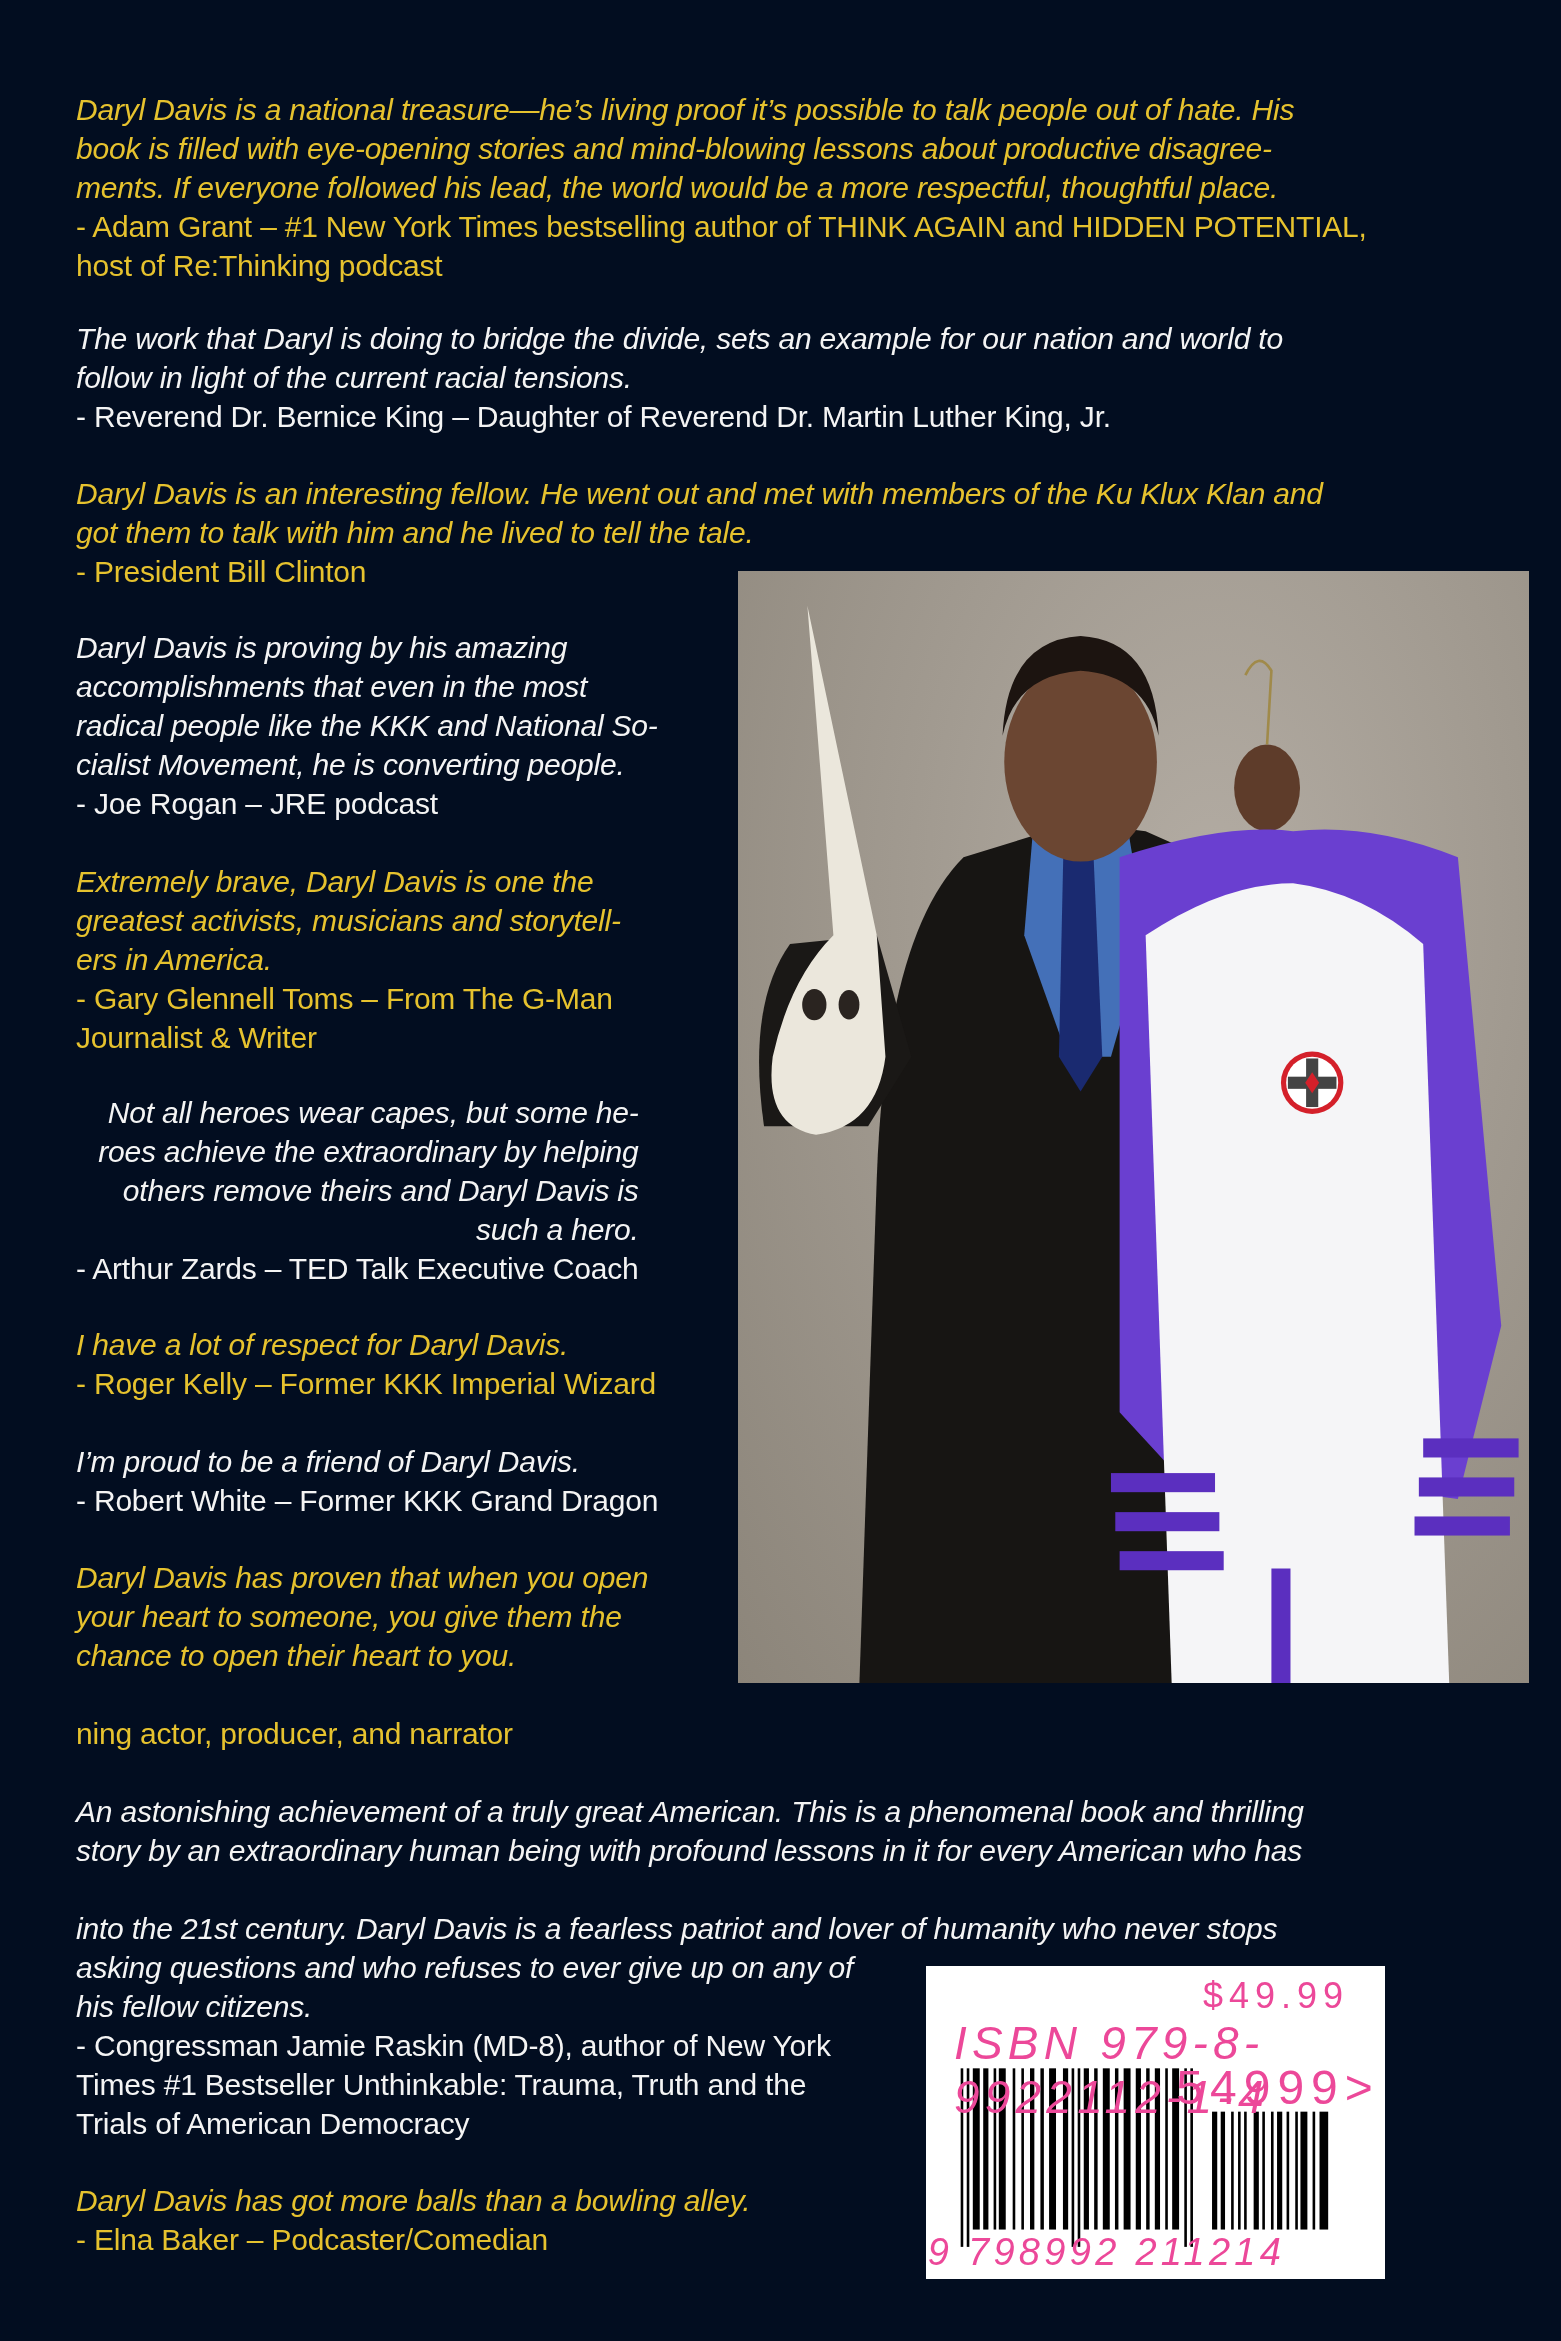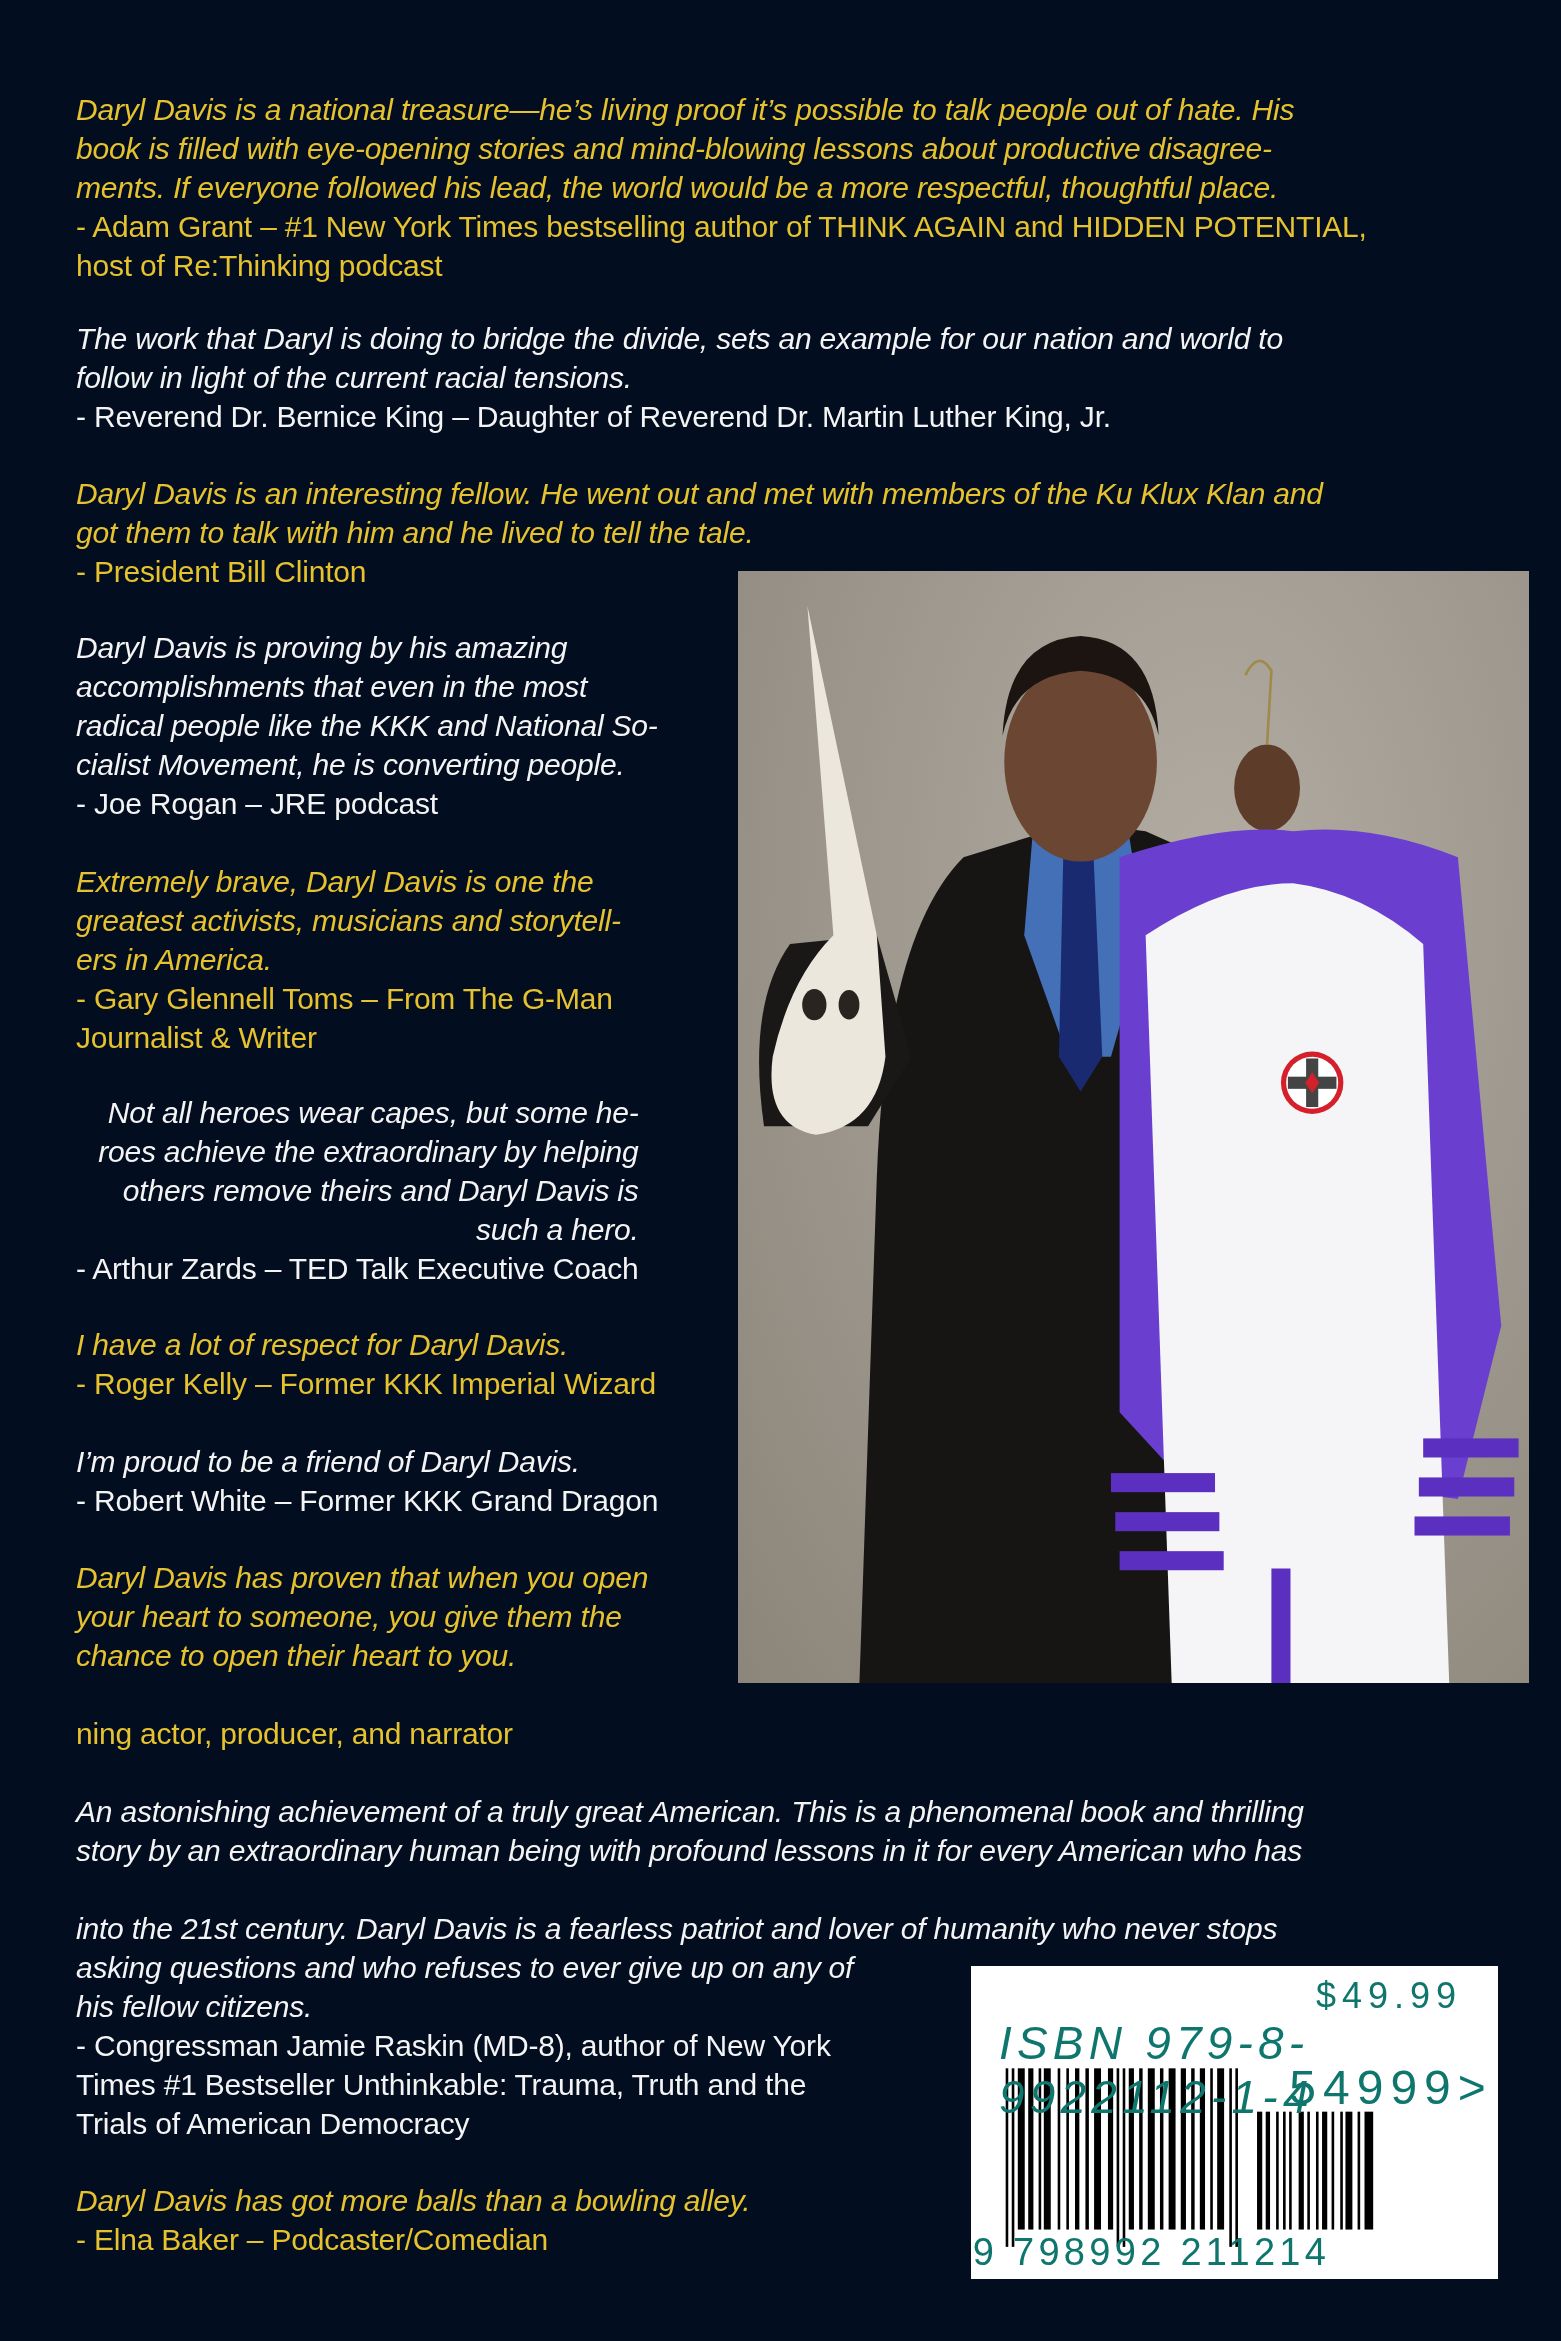--- a/index.html
+++ b/index.html
@@ -23,28 +23,28 @@
 
   #photo {
     position: absolute; left: 738px; top: 571px;
     width: 791px; height: 1112px;
     background: radial-gradient(ellipse at 60% 30%, #b3aca3 0%, #a19a90 45%, #8c857a 100%);
     overflow: hidden;
   }
   #photo svg { width: 100%; height: 100%; display: block; }
 
   #barcode {
-    position: absolute; left: 971px; top: 1966px;
-    width: 527px; height: 313px; background: #ffffff;
-    font-family: "Liberation Sans", sans-serif; color: #0f766e;
+    position: absolute; left: 926px; top: 1966px;
+    width: 459px; height: 313px; background: #ffffff;
+    font-family: "Liberation Sans", sans-serif; color: #ec4899;
   }
   #barcode .price { position: absolute; right: 36px; top: 8.7px; font-size: 36px; letter-spacing: 6px; }
   #barcode .isbn { position: absolute; left: 28px; top: 50px; font-size: 46px; letter-spacing: 5.2px; font-style: italic; }
   #barcode .addon { position: absolute; right: 5.2px; top: 94px; font-size: 48px; letter-spacing: 7px; }
-  #barcode .digits { position: absolute; left: 1.7px; bottom: 5.2px; font-size: 38px; letter-spacing: 4.3px; }
+  #barcode .digits { position: absolute; left: 1.7px; bottom: 5.2px; font-size: 38px; letter-spacing: 4.3px; font-style: italic; }
   #barcode svg { position: absolute; left: 0; top: 0; }
 </style>
 </head>
 <body>
 
 <div class="q y" style="top:69px;">
   <p class="body">
     <span>Daryl Davis is a national treasure—he’s living proof it’s possible to talk people out of hate. His</span><br>
     <span>book is filled with eye-opening stories and mind-blowing lessons about productive disagree-</span><br>
     <span>ments. If everyone followed his lead, the world would be a more respectful, thoughtful place.</span>

